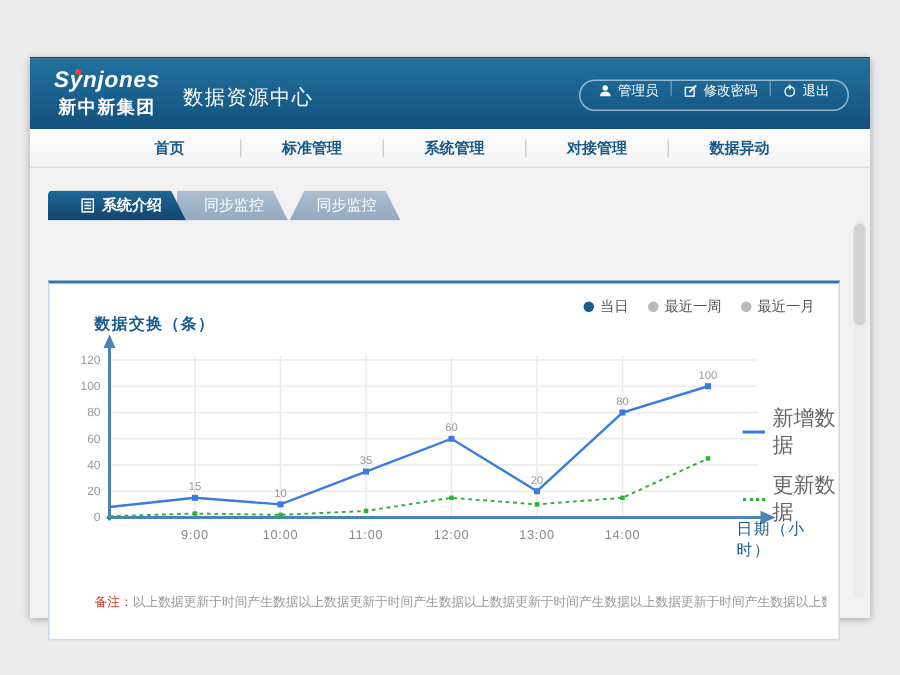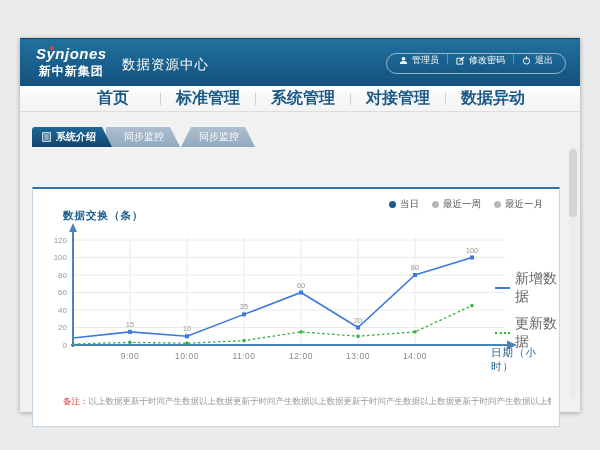--- a/index.html
+++ b/index.html
@@ -23,32 +23,32 @@
     border:1px solid rgba(255,255,255,.55); border-radius:11px;
     display:flex; align-items:flex-start; padding:0 4px; }
   .pill-item { display:flex; align-items:center; gap:4px; padding:0 8px;
     color:#fff; font-size:9px; cursor:pointer; }
   .pill-item svg { width:9px; height:9px; display:block; }
   .pill-sep { width:1px; height:10px; background:rgba(255,255,255,.3); }
 
   
   .nav { height:26px; background:linear-gradient(#fdfdfd,#f3f3f3);
     border-bottom:1px solid #dcdcdc; display:flex; align-items:center; padding-left:46px; }
-  .nav-item { width:94px; text-align:center; font-size:16px; font-weight:bold;
+  .nav-item { width:94px; text-align:center; font-size:10px; font-weight:bold;
     color:#185987; cursor:pointer; }
   .nav-sep { width:1px; height:12px; background:#cfcfcf; }
 
   
   .content { position:relative; height:300px; background:#f2f1f1; }
 
   .tabbar { position:absolute; left:12px; top:15px; height:20px; display:flex; }
   .tab { height:20px; display:flex; align-items:center; font-size:10px; color:#fff;
     cursor:pointer; clip-path:polygon(0 0,calc(100% - 10px) 0,100% 100%,0 100%); }
   .tab-active { background:linear-gradient(#1e6897,#11446e); font-weight:bold;
-    padding:0 16px 0 10px; gap:5px; z-index:3; border-top-left-radius:3px; }
+    padding:0 16px 0 22px; gap:5px; z-index:3; border-top-left-radius:3px; }
   .tab-idle { background:linear-gradient(#aebfd0,#91a9bf); padding:0 16px 0 18px; }
   .tab2 { margin-left:-6px; z-index:2; }
   .tab3 { margin-left:1px; z-index:1;
     clip-path:polygon(10px 0,calc(100% - 10px) 0,100% 100%,0 100%); }
   .tab svg { width:9px; height:10px; display:block; }
 
   .panel { position:absolute; left:12px; top:35px; width:528px; height:240px;
     background:#fff; border:1px solid #c9d7e4; border-top:2px solid #3273a8;margin-top:40px; }
 
   .scrollbar { position:absolute; left:549px; top:35px; width:8px; height:252px;

